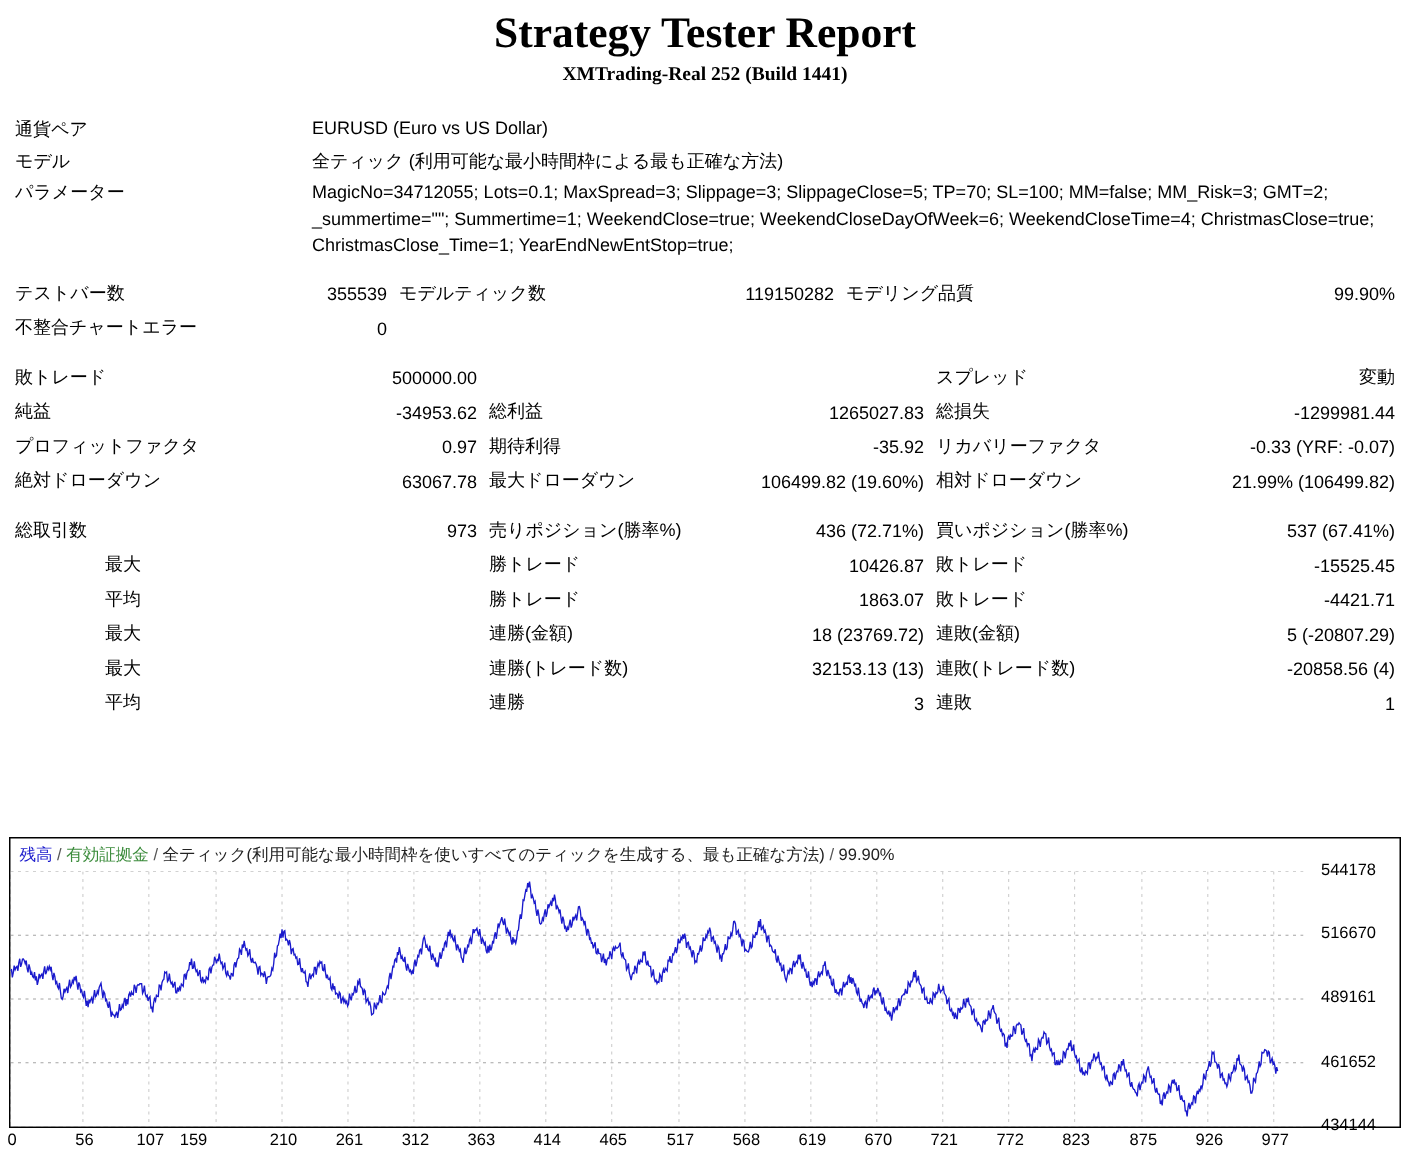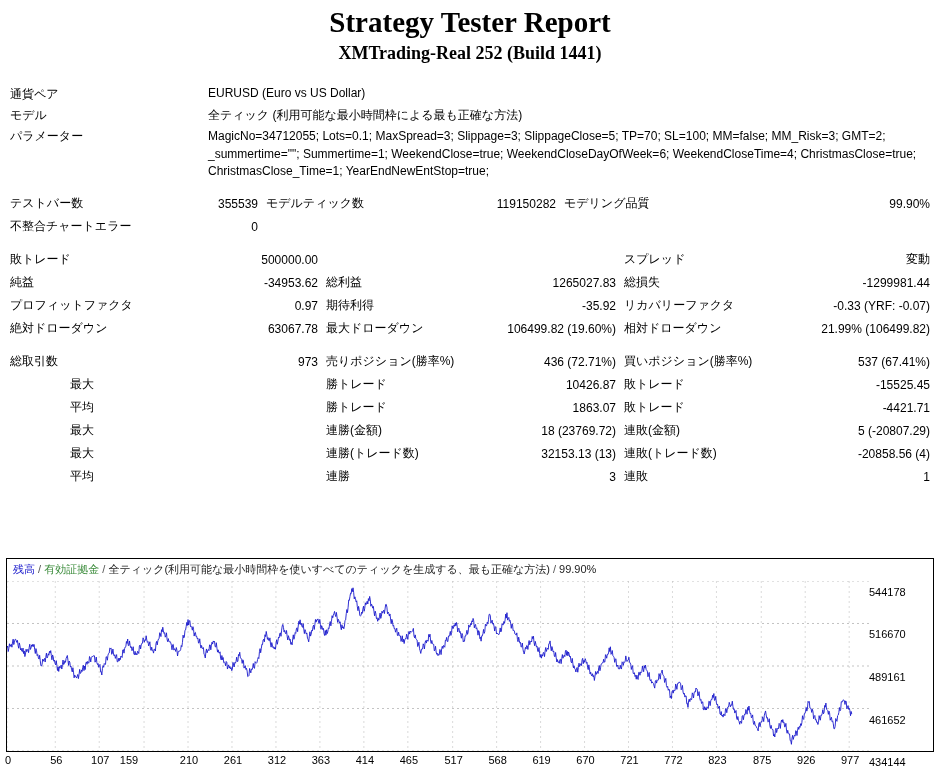--- a/index.html
+++ b/index.html
@@ -31,21 +31,21 @@
     font-weight: bold;
     margin-top: 6px;
     line-height: 1.15;
   }
   .hdr-sub {
     font-size: 20px;
     font-weight: bold;
     line-height: 1.25;
   }
   .hdr-sub2 {
-    font-size: 18px;
+    font-size: 13px;
     font-weight: bold;
     line-height: 1.6;
   }
   
   table {
     border-collapse: collapse;
   }
   .info {
     width: 920px;
     margin-left: 10px;
@@ -113,23 +113,22 @@
     position: absolute;
     right: 4px;
     top: 22px;
     width: 60px;
     height: 170px;
     font-size: 11px;
   }
   .ylab {
     position: absolute;
     right: 0;
-    text-align: left;
+    text-align: center;
     width: 60px;
-    margin-top: 12px;
   }
   .xaxis {
     position: absolute;
     left: 6px;
     top: 748px;
     width: 928px;
     height: 20px;
     font-size: 11px;
   }
   .xlab {

